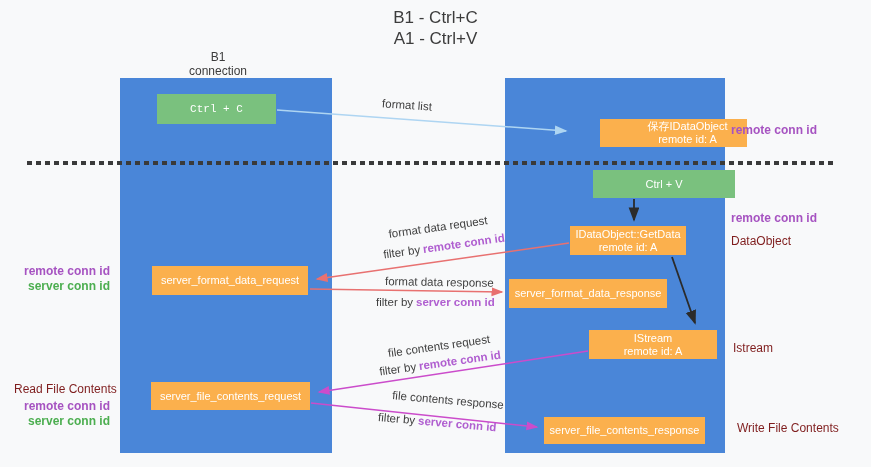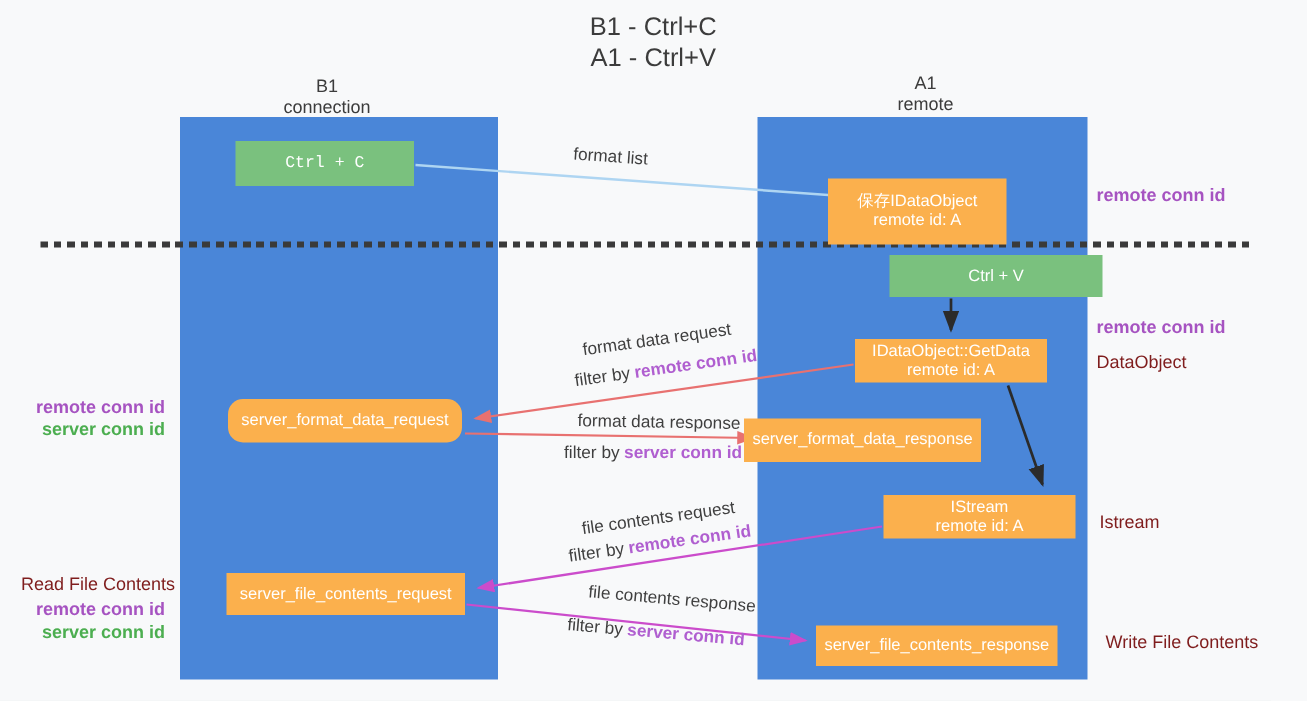--- a/index.html
+++ b/index.html
@@ -45,24 +45,20 @@
 
   <div class="title">
     <div>B1 - Ctrl+C</div>
     <div>A1 - Ctrl+V</div>
   </div>
 
   <div class="lane-header left">
     <div>B1</div>
     <div>connection</div>
   </div>
-  <div class="lane-header right">
-    <div>A1</div>
-    <div>remote</div>
-  </div>
 
   <div class="lane left"></div>
   <div class="lane right"></div>
 
   <div class="divider"></div>
 
   <svg class="arrows" width="871" height="467">
     <defs>
       <marker id="m-blue" markerWidth="9" markerHeight="8" refX="7" refY="3" orient="auto">
         <path d="M0,0 L8,3 L0,6 z" fill="#aed5f2"></path>
@@ -81,35 +77,35 @@
     <line x1="634" y1="199" x2="634" y2="220" stroke="#2b2b2b" stroke-width="1.8" marker-end="url(#m-black)"></line>
     <line x1="672" y1="257" x2="695" y2="323" stroke="#2b2b2b" stroke-width="1.8" marker-end="url(#m-black)"></line>
     <line x1="569" y1="243" x2="317" y2="279" stroke="#e87170" stroke-width="1.5" marker-end="url(#m-salmon)"></line>
     <line x1="310" y1="289" x2="502" y2="292" stroke="#e87170" stroke-width="1.5" marker-end="url(#m-salmon)"></line>
     <line x1="588" y1="351" x2="319" y2="392" stroke="#cb4ccb" stroke-width="1.5" marker-end="url(#m-magenta)"></line>
     <line x1="311" y1="403" x2="537" y2="427" stroke="#cb4ccb" stroke-width="1.5" marker-end="url(#m-magenta)"></line>
   </svg>
 
   <div class="box green one-line" style="left:157px;top:94px;width:119px;height:30px;line-height:30px;font-family:Liberation Mono, monospace;">Ctrl + C</div>
 
-  <div class="box orange two-line" style="left:552px;top:119px;width:119px;height:44px;">
+  <div class="box orange two-line" style="left:600px;top:119px;width:119px;height:28px;padding-left:28px;">
     <span>保存IDataObject</span>
     <span>remote id: A</span>
   </div>
 
   <div class="box green one-line" style="left:593px;top:170px;width:142px;height:28px;line-height:28px;">Ctrl + V</div>
 
-  <div class="box orange two-line" style="left:570px;top:226px;width:128px;height:29px;">
+  <div class="box orange two-line" style="left:570px;top:226px;width:116px;height:29px;">
     <span>IDataObject::GetData</span>
     <span>remote id: A</span>
   </div>
 
-  <div class="box orange one-line" style="left:152px;top:266px;width:156px;height:29px;line-height:29px;border-radius:10px;">server_format_data_request</div>
+  <div class="box orange one-line" style="left:152px;top:266px;width:156px;height:29px;line-height:29px;">server_format_data_request</div>
 
-  <div class="box orange one-line" style="left:496px;top:279px;width:158px;height:29px;line-height:29px;">server_format_data_response</div>
+  <div class="box orange one-line" style="left:509px;top:279px;width:158px;height:29px;line-height:29px;">server_format_data_response</div>
 
   <div class="box orange two-line" style="left:589px;top:330px;width:128px;height:29px;">
     <span>IStream</span>
     <span>remote id: A</span>
   </div>
 
   <div class="box orange one-line" style="left:151px;top:382px;width:159px;height:28px;line-height:28px;">server_file_contents_request</div>
 
   <div class="box orange one-line" style="left:544px;top:417px;width:161px;height:27px;line-height:27px;">server_file_contents_response</div>
 

